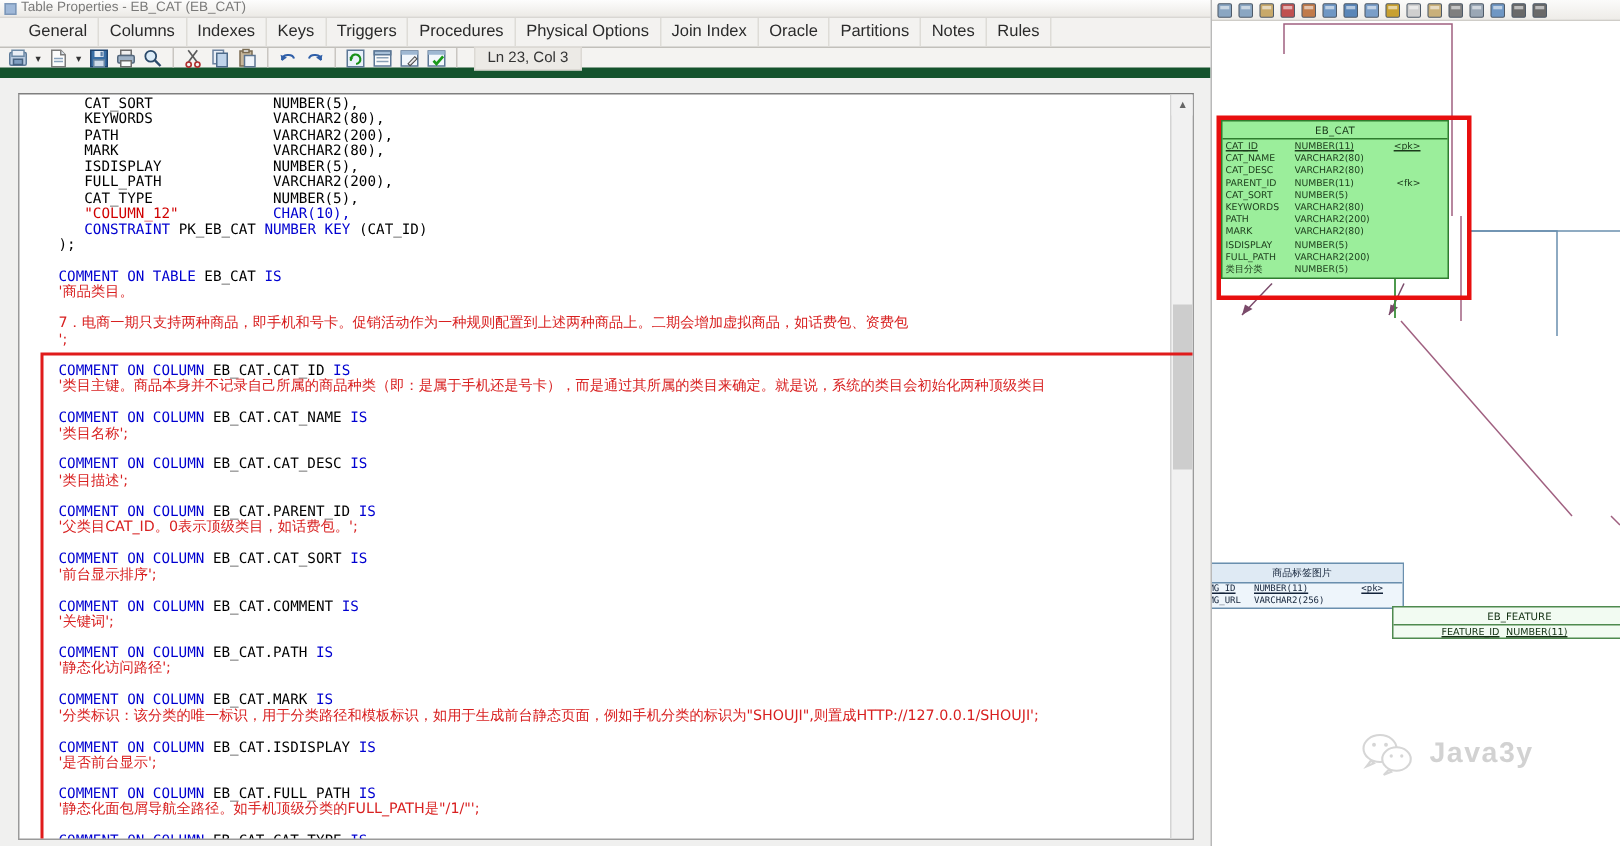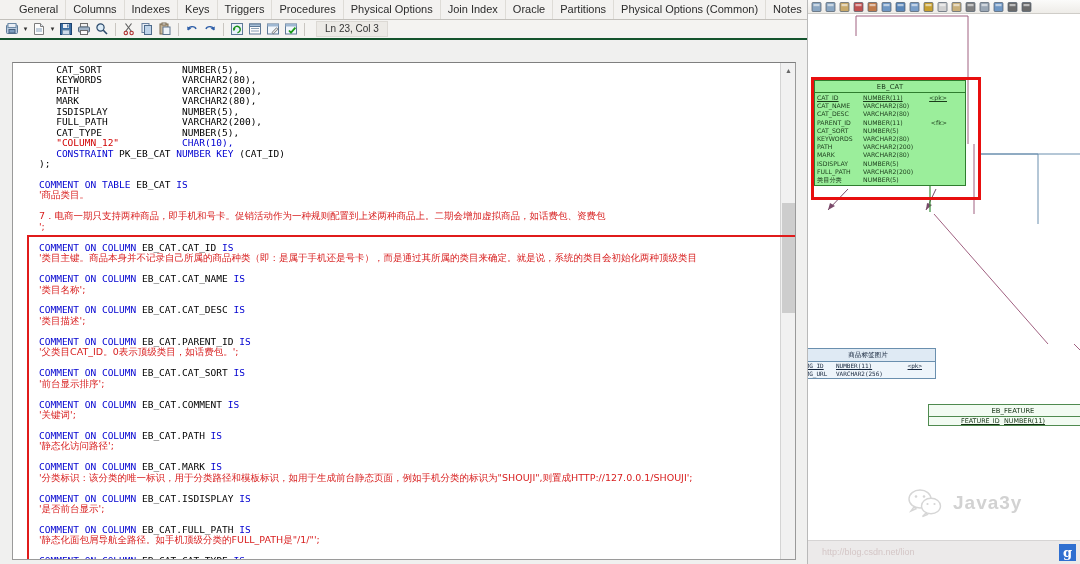--- a/index.html
+++ b/index.html
@@ -60,21 +60,21 @@
     cursor: default;
   }
 
   
   .toolbar {
     height: 20px;
     display: flex; align-items: center;
     gap: 2px;
     padding: 0 4px;
     background: #f4f3f1;
-    border-bottom: 2px solid #14532d;
+    border-bottom: 7px solid #14532d;
   }
   .tbtn {
     width: 16px; height: 16px;
     display: flex; align-items: center; justify-content: center;
     position: relative;
     cursor: default;
   }
   .tbtn svg { display: block; }
   .caret {
     width: 7px; height: 16px;
@@ -272,33 +272,36 @@
     font-family: "DejaVu Serif", serif;
   }
 </style>
 </head>
 <body>
 
 <div id="app">
 
   <div id="left-panel">
 
+    <div class="titlebar">
+      <span class="tb-icon"></span>
+      <span class="tb-text">Table Properties - EB_CAT (EB_CAT)</span>
+    </div>
 
     <div class="tabstrip" id="tabstrip">
         <div class="tab">General</div>
         <div class="tab">Columns</div>
         <div class="tab">Indexes</div>
         <div class="tab">Keys</div>
         <div class="tab">Triggers</div>
         <div class="tab">Procedures</div>
         <div class="tab">Physical Options</div>
         <div class="tab">Join Index</div>
         <div class="tab">Oracle</div>
         <div class="tab">Partitions</div>
-        <div class="tab">Physical Options (Common)</div>
         <div class="tab">Notes</div>
         <div class="tab">Rules</div>
       </div>
 
     <div class="toolbar">
       <div class="tbtn">
         <svg width="14" height="14" viewBox="0 0 14 14">
           <rect x="1.5" y="3" width="11" height="8.5" rx="1" fill="#b9cbe0" stroke="#5e7b99"></rect>
           <rect x="3" y="1.5" width="8" height="4" fill="#e9eef5" stroke="#6d8aa6"></rect>
           <rect x="4" y="7.5" width="6" height="3.5" fill="#7f9ec0" stroke="#46617f"></rect>
@@ -616,21 +619,21 @@
             </div>
             <div class="row">
               <span class="c1">类目分类</span>
               <span class="c2">NUMBER(5)</span>
               <span class="c3"></span>
             </div>
           </div>
       </div>
       <div class="hl-red" style="left:3px; top:63px; width:170px; height:123px;"></div>
 
-      <div class="ent-blue" style="left:-8px; top:334px; width:136px;">
+      <div class="ent-blue" style="left:-8px; top:361px; width:136px;">
         <div class="ent-title">商品标签图片</div>
         <div id="img-rows">
             <div class="row pk">
               <span class="c1">IMG_ID</span>
               <span class="c2">NUMBER(11)</span>
               <span class="c3">&lt;pk&gt;</span>
             </div>
             <div class="row">
               <span class="c1">IMG_URL</span>
               <span class="c2">VARCHAR2(256)</span>
@@ -660,18 +663,14 @@
       <circle cx="11" cy="8.5" r="1.3" fill="#d6d6d6"></circle>
       <circle cx="19" cy="8.5" r="1.3" fill="#d6d6d6"></circle>
       <ellipse cx="26" cy="18" rx="9.5" ry="7.8" fill="#fff" stroke="#d6d6d6" stroke-width="1.4"></ellipse>
       <path d="M21 25 l-3.5 3.6 l5 -2 z" fill="#fff" stroke="#d6d6d6" stroke-width="1.4"></path>
       <circle cx="22.5" cy="16" r="1.1" fill="#d6d6d6"></circle>
       <circle cx="29.5" cy="16" r="1.1" fill="#d6d6d6"></circle>
     </svg>
     <span class="wm-text">Java3y</span>
   </div>
 
-  <div class="bottom-strip">
-    <span class="bottom-url">http://blog.csdn.net/lion</span>
-    <span class="g-badge">g</span>
-  </div>
 
 </div>
 
 </body></html>

